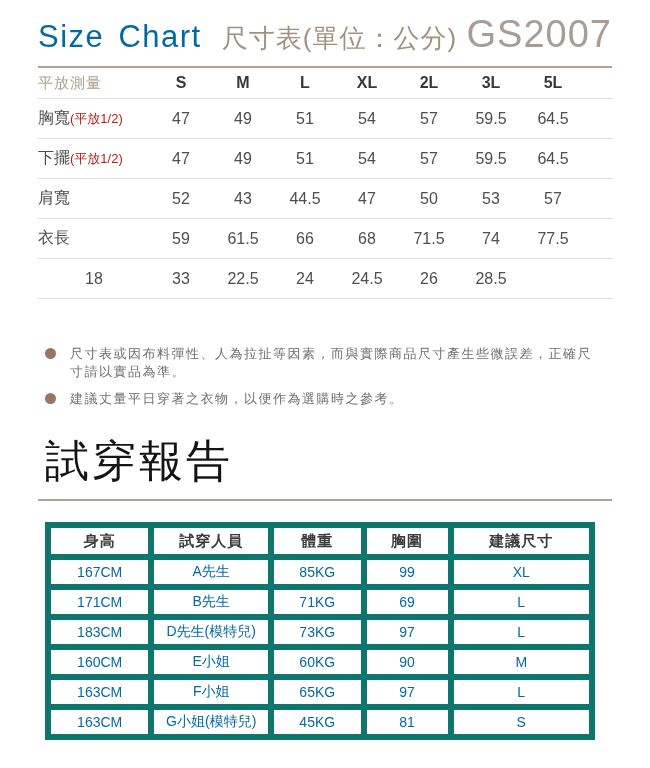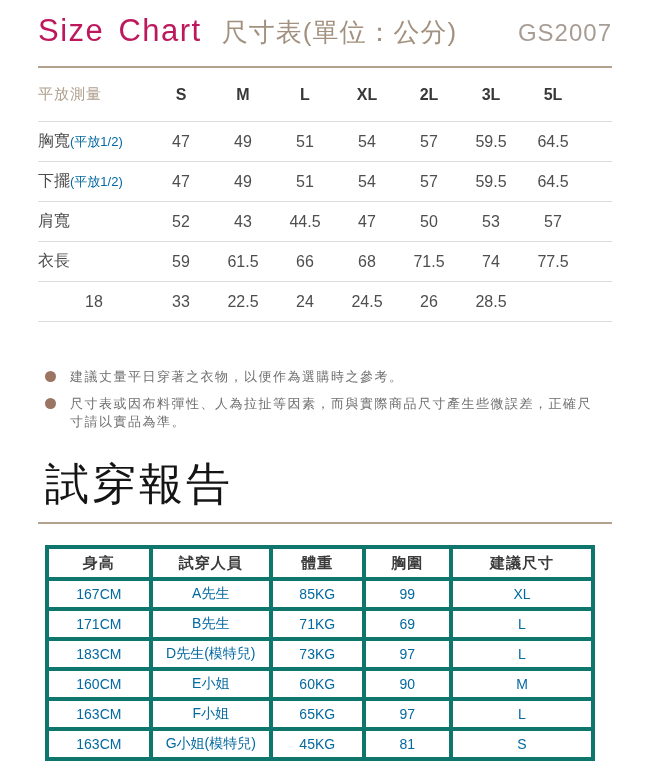--- a/index.html
+++ b/index.html
@@ -10,44 +10,44 @@
     color: #444; overflow: hidden;
   }
   .page { width: 650px; height: 768px; background: #fff; padding-top: 13px; }
 
   
   .header {
     display: flex; align-items: baseline;
     margin: 0 38px; height: 44px;
   }
   .title {
-    font-size: 31px; color: #be185d; font-weight: 400;
+    font-size: 31px; color: #0369a1; font-weight: 400;
     letter-spacing: 1.5px; word-spacing: 4px; text-align: right;
   }
   .subtitle {
     font-size: 26px; color: #a3917f; margin-left: 20px; letter-spacing: 1px;
   }
   .product-code {
-    margin-left: auto; font-size: 24px; color: #a79d95;
+    margin-left: auto; font-size: 38px; color: #a79d95;
     font-weight: 400; letter-spacing: 1px;
   }
   .rule-tan { height: 2px; background: #b4a28e; margin: 9px 38px 0 38px; }
 
   
   .size-table { margin: 0 38px; }
   .srow {
     display: grid;
     grid-template-columns: 112px repeat(7, 62px);
     align-items: center;
     height: 40px;
     border-bottom: 1px solid #dcdcdc;
   }
-  .srow.head { height: 54px; }
+  .srow.head { height: 31px; }
   .srow .lab { text-align: left; font-size: 16px; color: #4c4c4c; white-space: nowrap; }
-  .srow .lab .suffix { font-size: 13px; color: #0369a1; }
+  .srow .lab .suffix { font-size: 13px; color: #b91c1c; }
   .srow.head .lab { color: #af9f8d; font-size: 15px; letter-spacing: 1px; }
   .srow .val { text-align: center; font-size: 16px; color: #4e4e4e; }
   .srow.head .val { font-weight: 700; color: #383838; }
 
   
   .notes { margin: 46px 38px 0 45px; }
   .note { display: flex; margin-bottom: 9px; }
   .note .dot {
     width: 11px; height: 11px; border-radius: 50%;
     background: #9b7462; flex: 0 0 11px; margin-top: 3px;
@@ -64,21 +64,21 @@
     font-weight: 400; letter-spacing: 3px;
   }
   .fit-rule { height: 2px; background: #b4a28e; margin: 8px 38px 0 38px; }
 
   table.fit {
     margin: 21px 0 0 45px; width: 550px;
     border-collapse: collapse;
     border: 2px solid #4f4f4f;
   }
   table.fit th, table.fit td {
-    border: 4px solid #0f766e; text-align: center; vertical-align: middle;
+    border: 6px solid #0f766e; text-align: center; vertical-align: middle;
   }
   table.fit th {
     height: 32px; font-size: 15px; color: #3b3b3b; font-weight: 700;
     letter-spacing: 1px;
   }
   table.fit td { height: 30px; font-size: 14px; color: #0369a1; }
   col.c1 { width: 19%; } col.c2 { width: 22%; } col.c3 { width: 17%; }
   col.c4 { width: 16%; } col.c5 { width: 26%; }
 </style>
 </head>
@@ -156,25 +156,25 @@
       <span class="val">24</span>
       <span class="val">24.5</span>
       <span class="val">26</span>
       <span class="val">28.5</span>
     </div>
   </div>
 
   <div class="notes">
     <div class="note">
       <span class="dot"></span>
-      <span class="txt">建議丈量平日穿著之衣物，以便作為選購時之參考。</span>
+      <span class="txt">尺寸表或因布料彈性、人為拉扯等因素，而與實際商品尺寸產生些微誤差，正確尺寸請以實品為準。</span>
     </div>
     <div class="note">
       <span class="dot"></span>
-      <span class="txt">尺寸表或因布料彈性、人為拉扯等因素，而與實際商品尺寸產生些微誤差，正確尺寸請以實品為準。</span>
+      <span class="txt">建議丈量平日穿著之衣物，以便作為選購時之參考。</span>
     </div>
   </div>
 
   <div class="fit-title">試穿報告</div>
   <div class="fit-rule"></div>
 
   <table class="fit">
     <colgroup>
       <col class="c1">
         <col class="c2">

